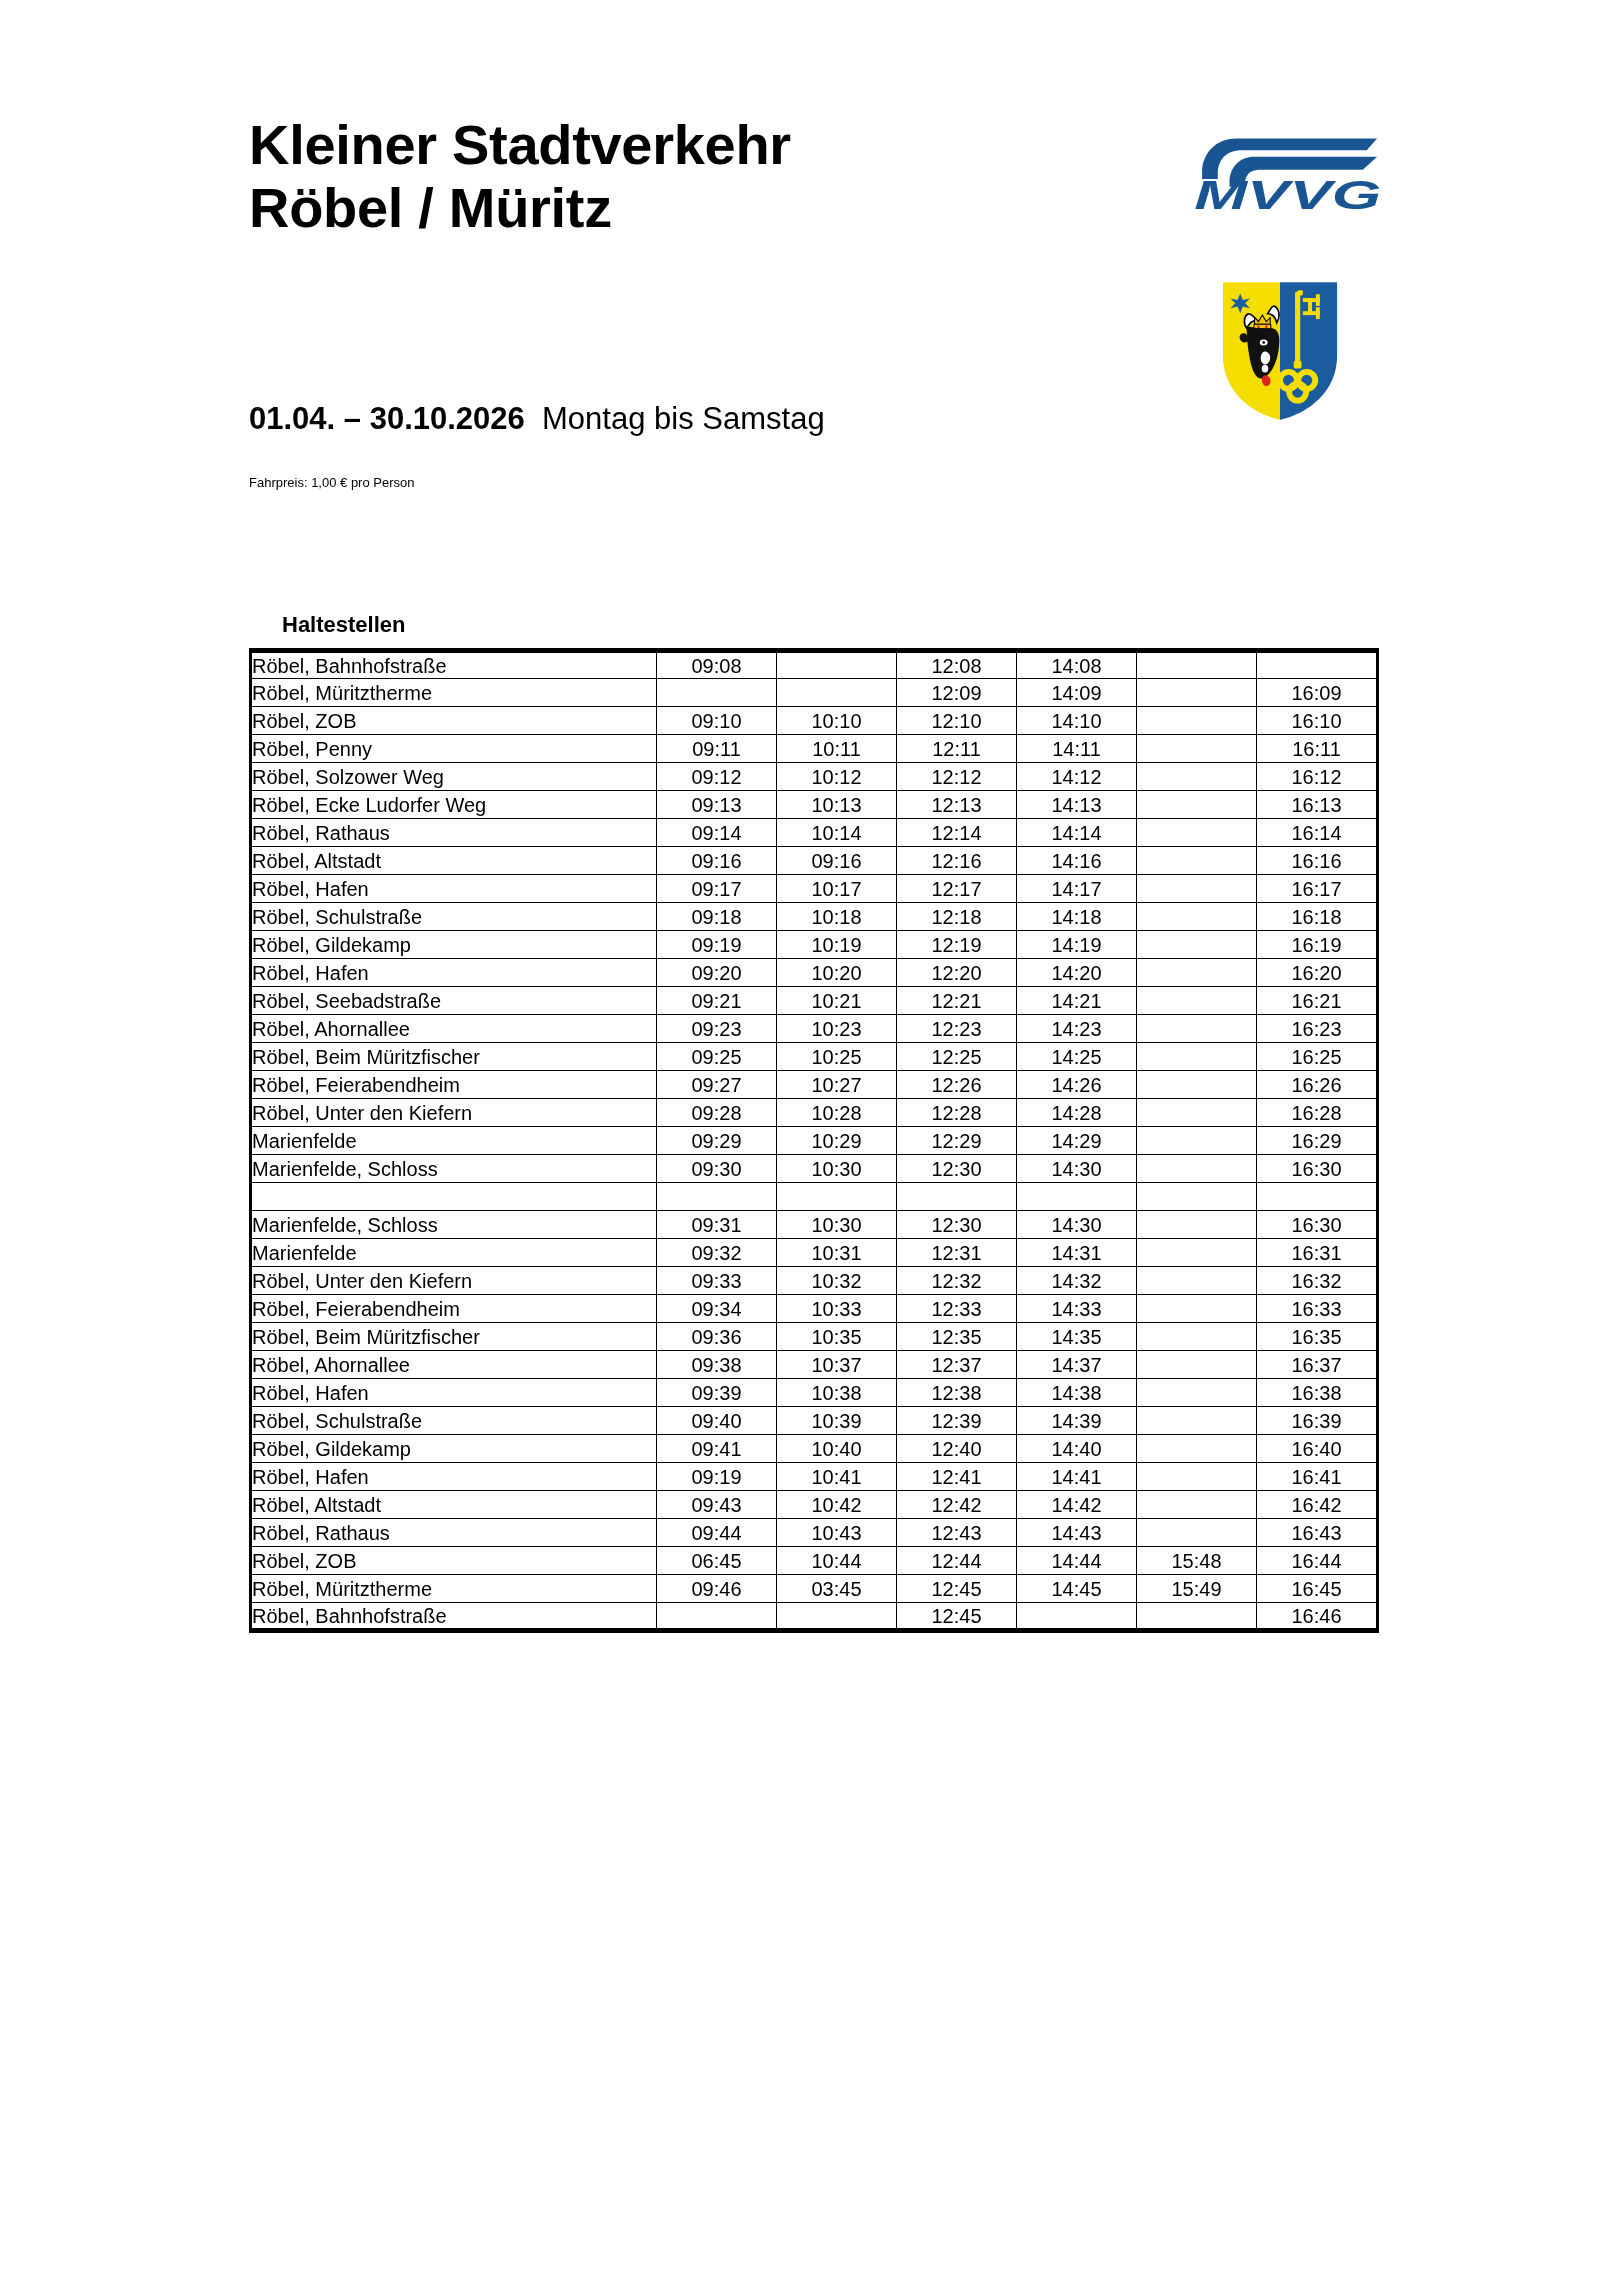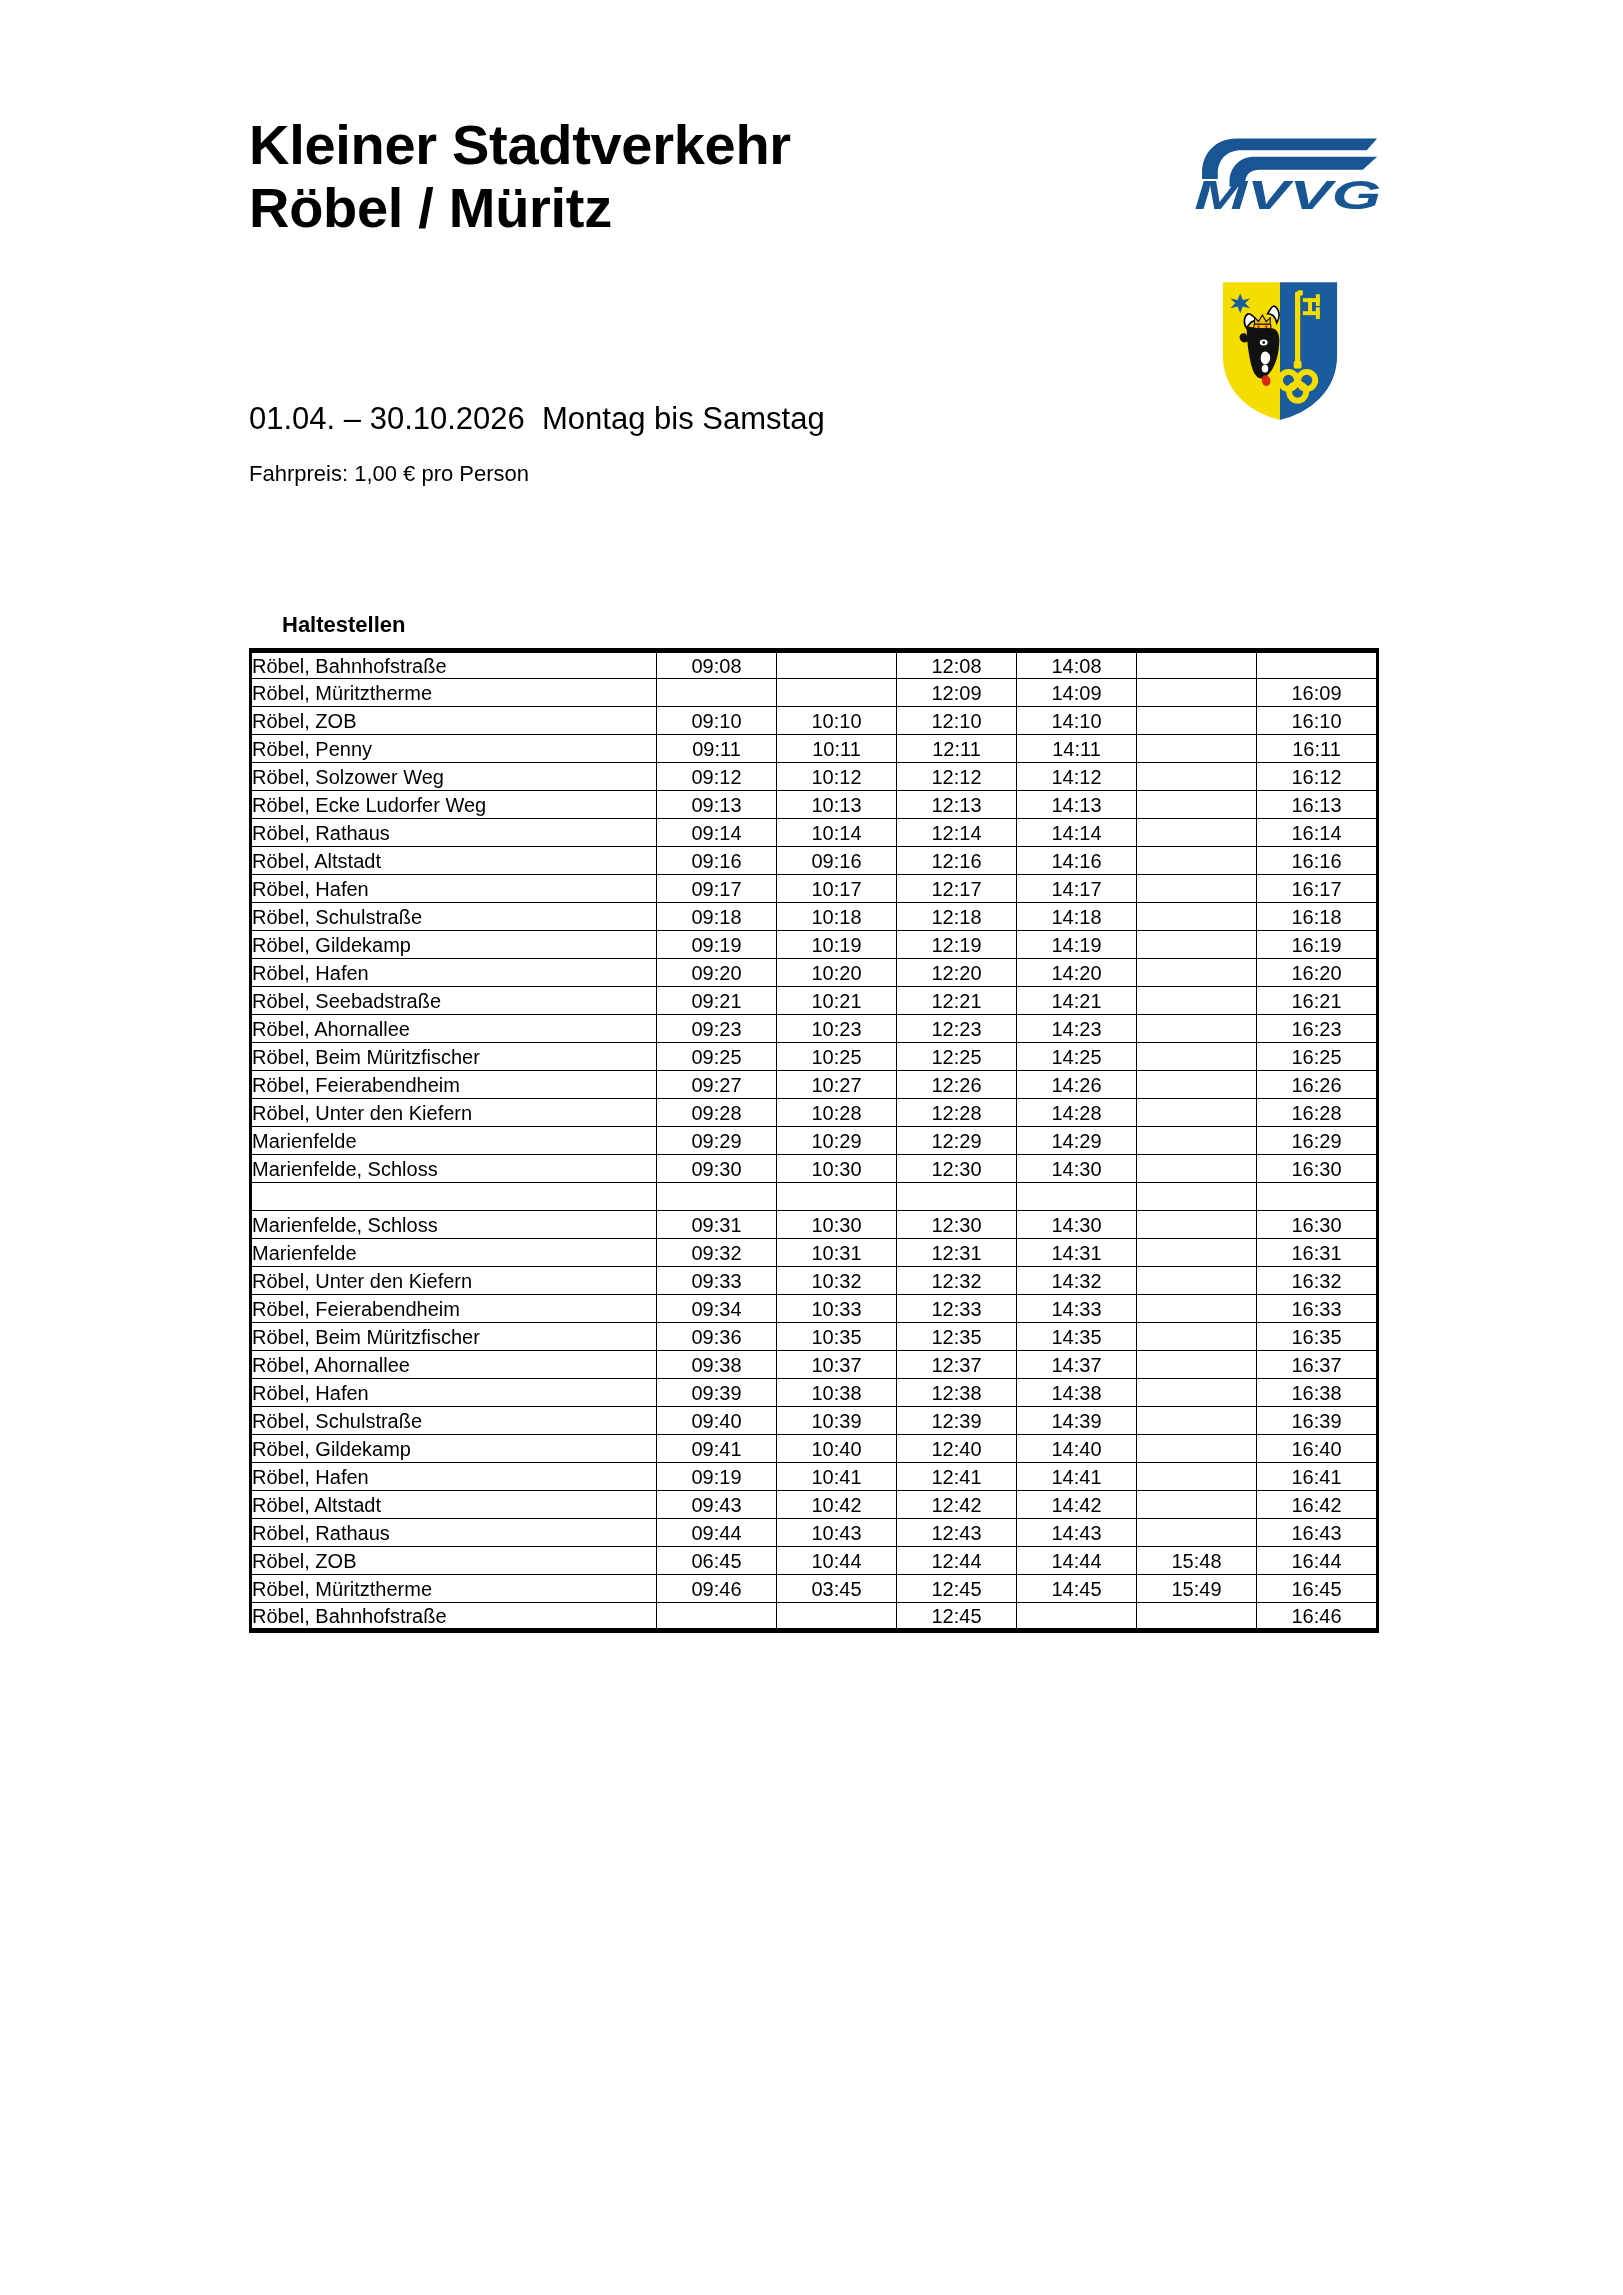--- a/index.html
+++ b/index.html
@@ -40,32 +40,32 @@
 
   .date-line {
     position: absolute;
     left: 249px;
     top: 400px;
     font-size: 31px;
     line-height: 1.2;
     white-space: nowrap;
   }
   .date-line .strong {
-    font-weight: normal;
+    font-weight: bold;
     margin-top: 40px;
   }
   .date-line .weak {
     font-weight: normal;
   }
 
   .fare-line {
     position: absolute;
     left: 249px;
-    top: 461px;
-    font-size: 22px;
+    top: 475px;
+    font-size: 13px;
     white-space: nowrap;
   }
 
   
   .mvvg-logo {
     position: absolute;
     left: 1189px;
     top: 128px;
     width: 196px;
     height: 85px;

